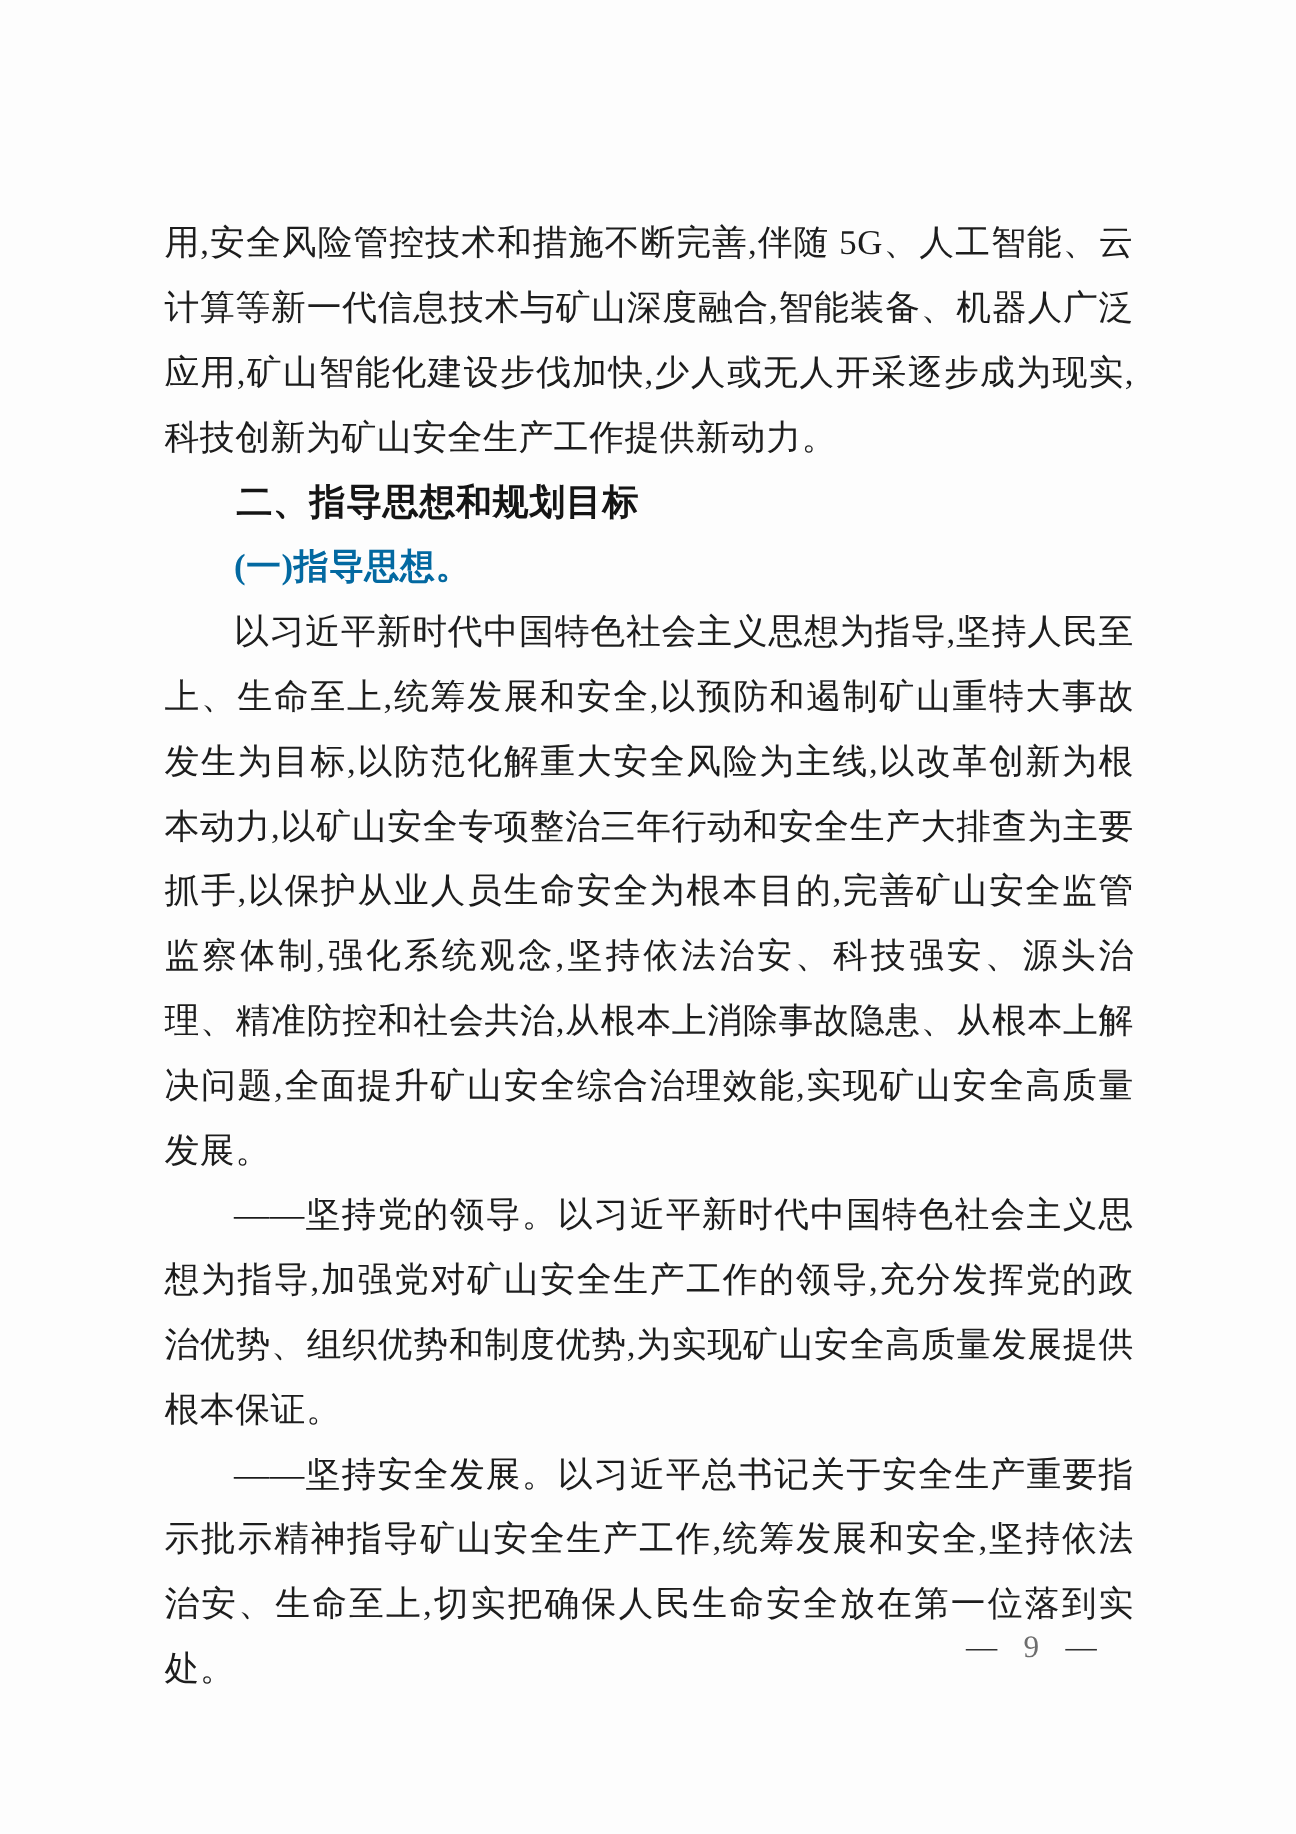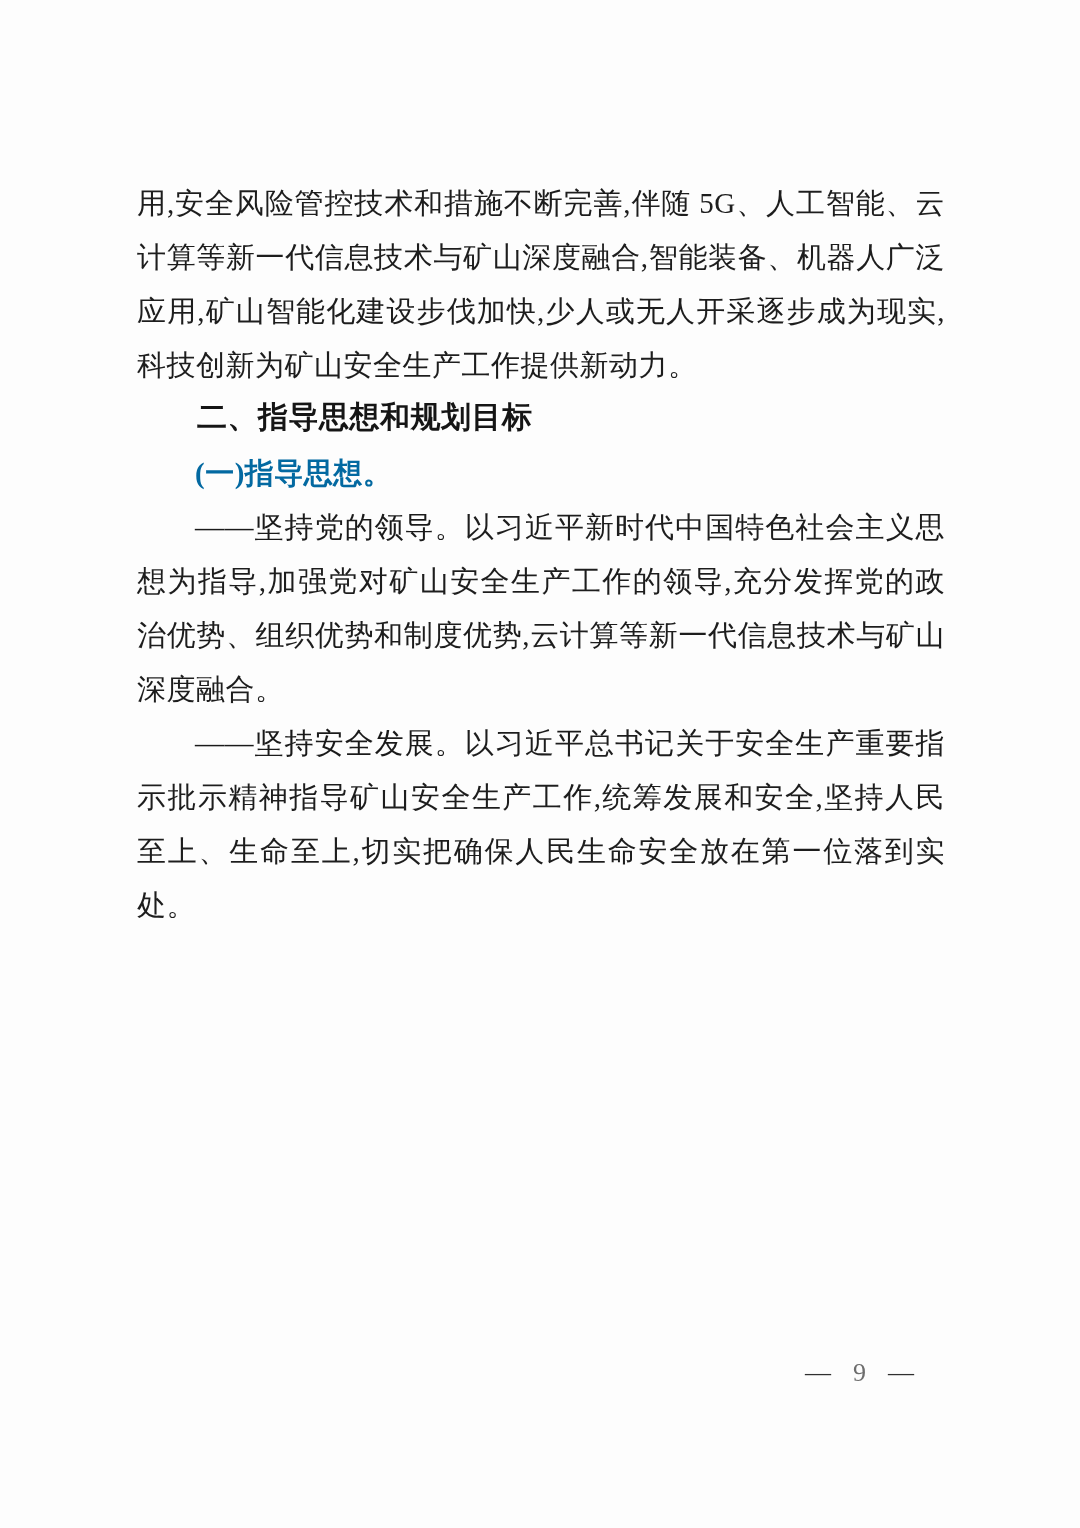--- a/index.html
+++ b/index.html
@@ -28,21 +28,21 @@
     line-height: 54px;
     color: #1d1d1d;
     text-align: justify;
     text-justify: inter-ideograph;
     letter-spacing: 0.5px;
   }
   .document-body p.indent {
     text-indent: 2em;
   }
   .document-body p.heading1 {
-    font-family: Liberation Mono, monospace;
+    font-family: Liberation Sans, sans-serif;
     font-weight: 700;
     font-size: 30px;
     text-indent: 2em;
     color: #151515;
   }
   .document-body p.heading2 {
     font-weight: 700;
     text-indent: 2em;
     color: #0369a1;
   }
@@ -71,21 +71,22 @@
 </head>
 <body>
 
 <div class="page">
 
   <div class="document-body">
 
   <p class="body">用,安全风险管控技术和措施不断完善,伴随 5G、人工智能、云计算等新一代信息技术与矿山深度融合,智能装备、机器人广泛应用,矿山智能化建设步伐加快,少人或无人开采逐步成为现实,科技创新为矿山安全生产工作提供新动力。</p>
       <p class="heading1 indent">二、指导思想和规划目标</p>
       <p class="heading2 indent">(一)指导思想。</p>
-      <p class="body indent"><span class="lead">——坚持党的领导。</span><span>以习近平新时代中国特色社会主义思想为指导,加强党对矿山安全生产工作的领导,充分发挥党的政治优势、组织优势和制度优势,云计算等新一代信息技术与矿山深度融合。</span></p>
-      <p class="body indent"><span class="lead">——坚持安全发展。</span><span>以习近平总书记关于安全生产重要指示批示精神指导矿山安全生产工作,统筹发展和安全,坚持人民至上、生命至上,切实把确保人民生命安全放在第一位落到实处。</span></p>
+      <p class="body indent">以习近平新时代中国特色社会主义思想为指导,坚持人民至上、生命至上,统筹发展和安全,以预防和遏制矿山重特大事故发生为目标,以防范化解重大安全风险为主线,以改革创新为根本动力,以矿山安全专项整治三年行动和安全生产大排查为主要抓手,以保护从业人员生命安全为根本目的,完善矿山安全监管监察体制,强化系统观念,坚持依法治安、科技强安、源头治理、精准防控和社会共治,从根本上消除事故隐患、从根本上解决问题,全面提升矿山安全综合治理效能,实现矿山安全高质量发展。</p>
+      <p class="body indent"><span class="lead">——坚持党的领导。</span><span>以习近平新时代中国特色社会主义思想为指导,加强党对矿山安全生产工作的领导,充分发挥党的政治优势、组织优势和制度优势,为实现矿山安全高质量发展提供根本保证。</span></p>
+      <p class="body indent"><span class="lead">——坚持安全发展。</span><span>以习近平总书记关于安全生产重要指示批示精神指导矿山安全生产工作,统筹发展和安全,坚持依法治安、生命至上,切实把确保人民生命安全放在第一位落到实处。</span></p>
     </div>
 
   <div class="page-footer">
     <span class="dash">—</span><span class="num">9</span><span class="dash">—</span>
   </div>
 
 </div>
 
 </body></html>

